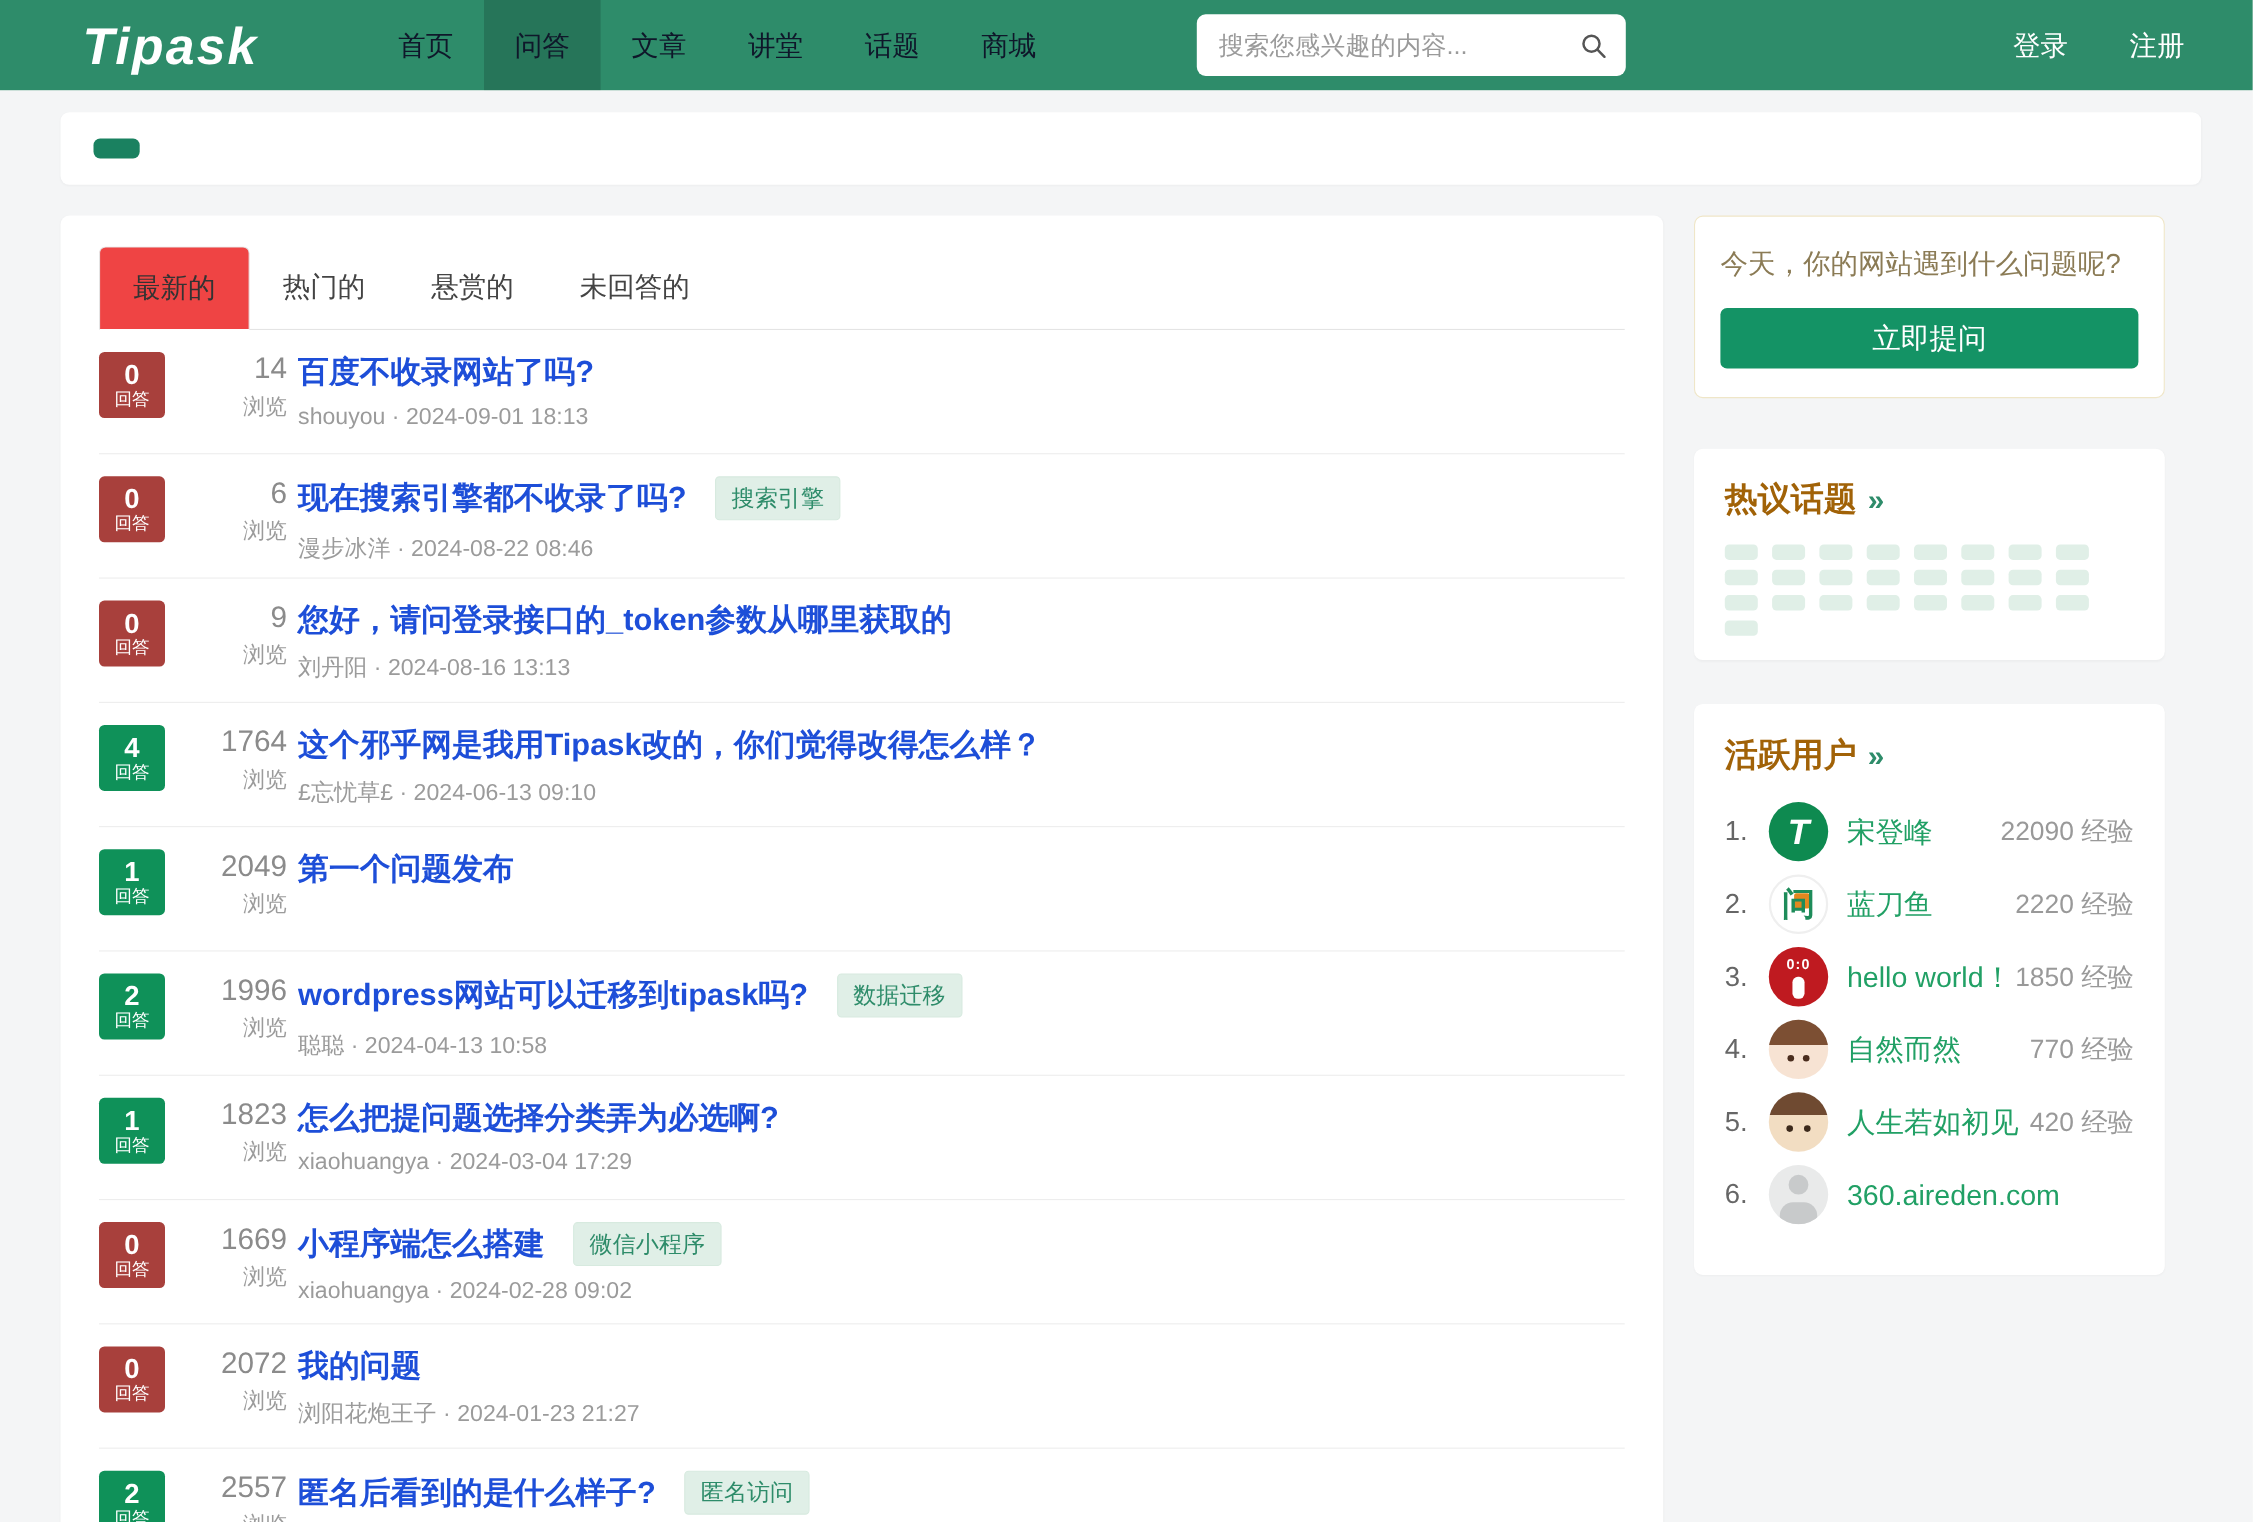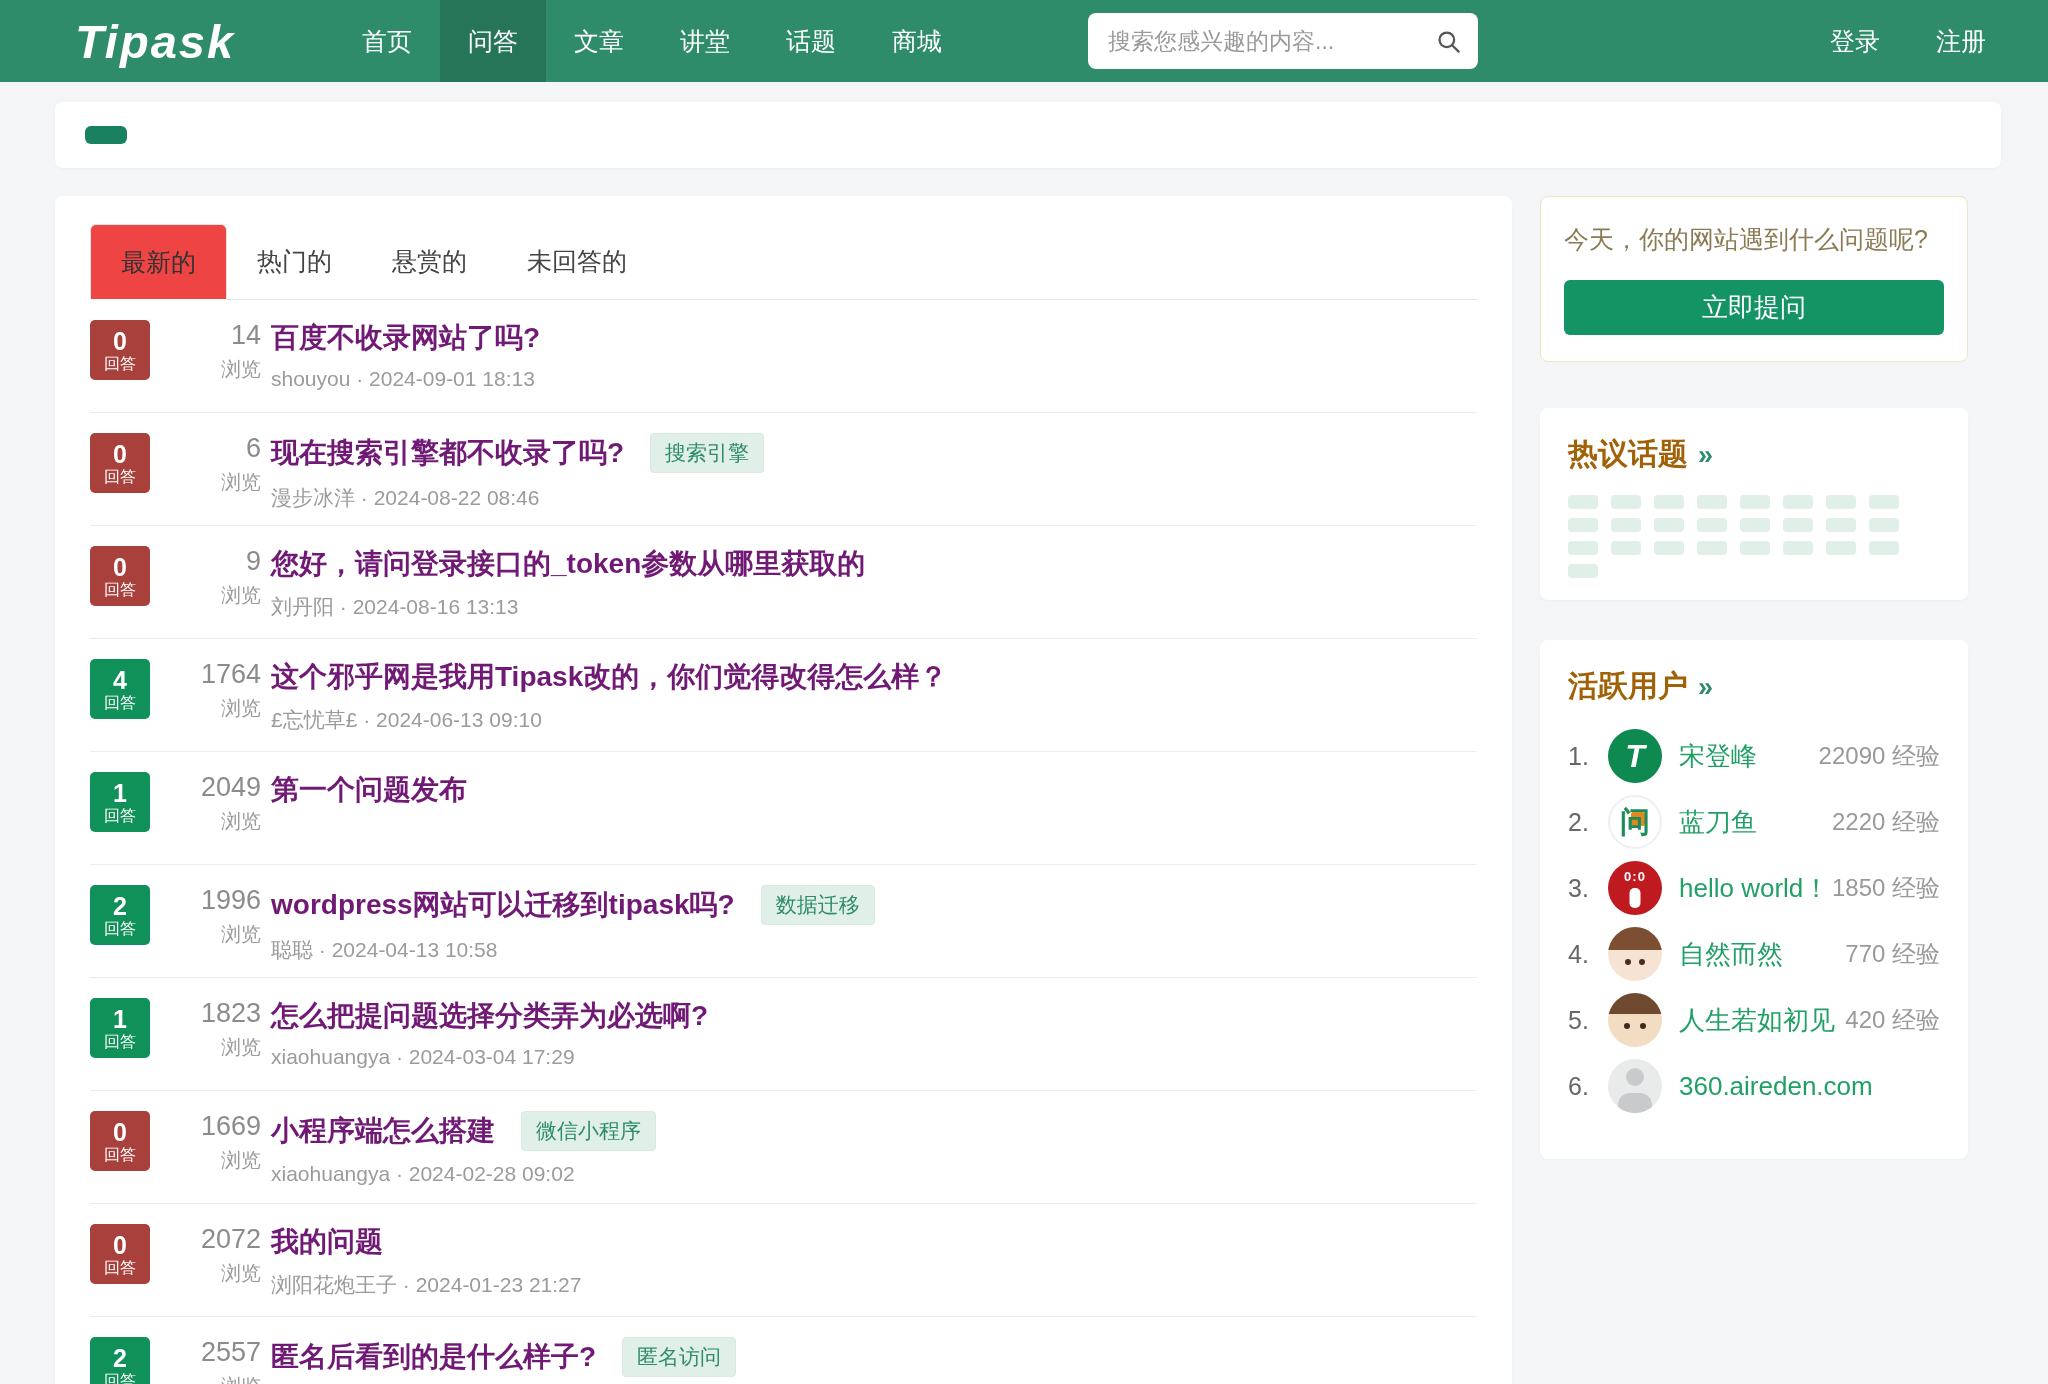--- a/index.html
+++ b/index.html
@@ -6,21 +6,21 @@
   html,body { width:2048px; height:1384px; overflow:hidden; }
   body {
     background:var(--page-bg,#f4f5f6);
     font-family:"Liberation Sans","DejaVu Sans",sans-serif;
     position:relative;
   }
   
   .navbar { height:82px; background:var(--navbar-green,#2e8c6a); display:flex; align-items:center; position:relative;gap:29px; }
   .logo { font-size:47px; font-weight:bold; font-style:italic; color:#fff; margin-left:75px; letter-spacing:2px; }
   .nav-items { display:flex; margin-left:70px; height:82px; }
-  .nav-item { display:flex; align-items:center; padding:16px 28px; color:#ffffff; font-size:25px; cursor:pointer; }
+  .nav-item { display:flex; align-items:center; padding:16px 28px; color:#0f172a; font-size:25px; cursor:pointer; }
   .nav-item.active { background:rgba(0,0,0,0.16); }
   .nav-search { position:absolute; left:1088px; top:13px; width:390px; height:56px; background:#fff; border-radius:8px; display:flex; align-items:center; padding:0 16px 0 20px; }
   .nav-search input { border:none; outline:none; flex:1; font-size:23px; color:#555; background:transparent; }
   .nav-search input::placeholder { color:#9a9a9a; }
   .search-btn { background:none; border:none; cursor:pointer; display:flex; align-items:center; }
   .nav-auth { position:absolute; right:62px; display:flex; gap:56px; }
   .nav-auth a { color:#fff; font-size:25px; text-decoration:none; cursor:pointer; }
   
   .container { margin-left:55px; }
   .filter-bar { margin-top:20px; width:1946px; background:#fff; border-radius:8px; height:66px; display:flex; align-items:center; padding:0 30px; gap:50px; box-shadow:0 1px 2px rgba(0,0,0,0.03); }
@@ -37,21 +37,21 @@
   .q-badge { width:60px; height:60px; border-radius:5px; display:flex; flex-direction:column; align-items:center; justify-content:center; color:#fff; flex:none; }
   .q-badge .q-num { font-size:25px; font-weight:bold; line-height:28px; }
   .q-badge .q-lbl { font-size:16px; line-height:18px; }
   .q-badge.red { background:var(--badge-red,#a8403c); }
   .q-badge.green { background:var(--badge-green,#0f9159); }
   .q-views { width:105px; text-align:right; margin-left:6px; flex:none; }
   .v-num { display:block; font-size:27px; color:#8b8b8b; line-height:30px; }
   .v-lbl { display:block; font-size:20px; color:#9b9b9b; margin-top:6px; }
   .q-main { margin-left:10px; flex:1; min-width:0; }
   .q-titleline { display:flex; align-items:center; }
-  .q-title { font-size:28px; font-weight:600; color:#701a75; line-height:36px; cursor:pointer; text-decoration:none; white-space:nowrap;text-align:right; }
+  .q-title { font-size:28px; font-weight:600; color:#1d4ed8; line-height:36px; cursor:pointer; text-decoration:none; white-space:nowrap;text-align:right; }
   .q-tag { margin-left:26px; background:var(--tag-bg,#e0efe7); border:1px solid #d7eadf; color:var(--accent-green,#2e8c6a); font-size:21px; padding:5px 14px; border-radius:4px; cursor:pointer; white-space:nowrap; }
   .q-tag:empty { display:none; }
   .q-meta { margin-top:11px; font-size:21px; color:#9b9b9b; }
   .q-meta:empty { display:none; }
   
   .sidebar { width:428px; flex:none; }
   .ask-card { background:#fff; border:1px solid var(--ask-border,#efe6c8); border-radius:8px; padding:26px 23px; }
   .ask-prompt { color:var(--ask-text,#8b7b55); font-size:25px; }
   .ask-btn { margin-top:24px; width:100%; height:55px; background:var(--button-green,#149365); color:#fff; font-size:26px; border:none; border-radius:6px; cursor:pointer; }
   .side-card { background:#fff; border-radius:8px; padding:26px 28px; box-shadow:0 1px 2px rgba(0,0,0,0.03); }

